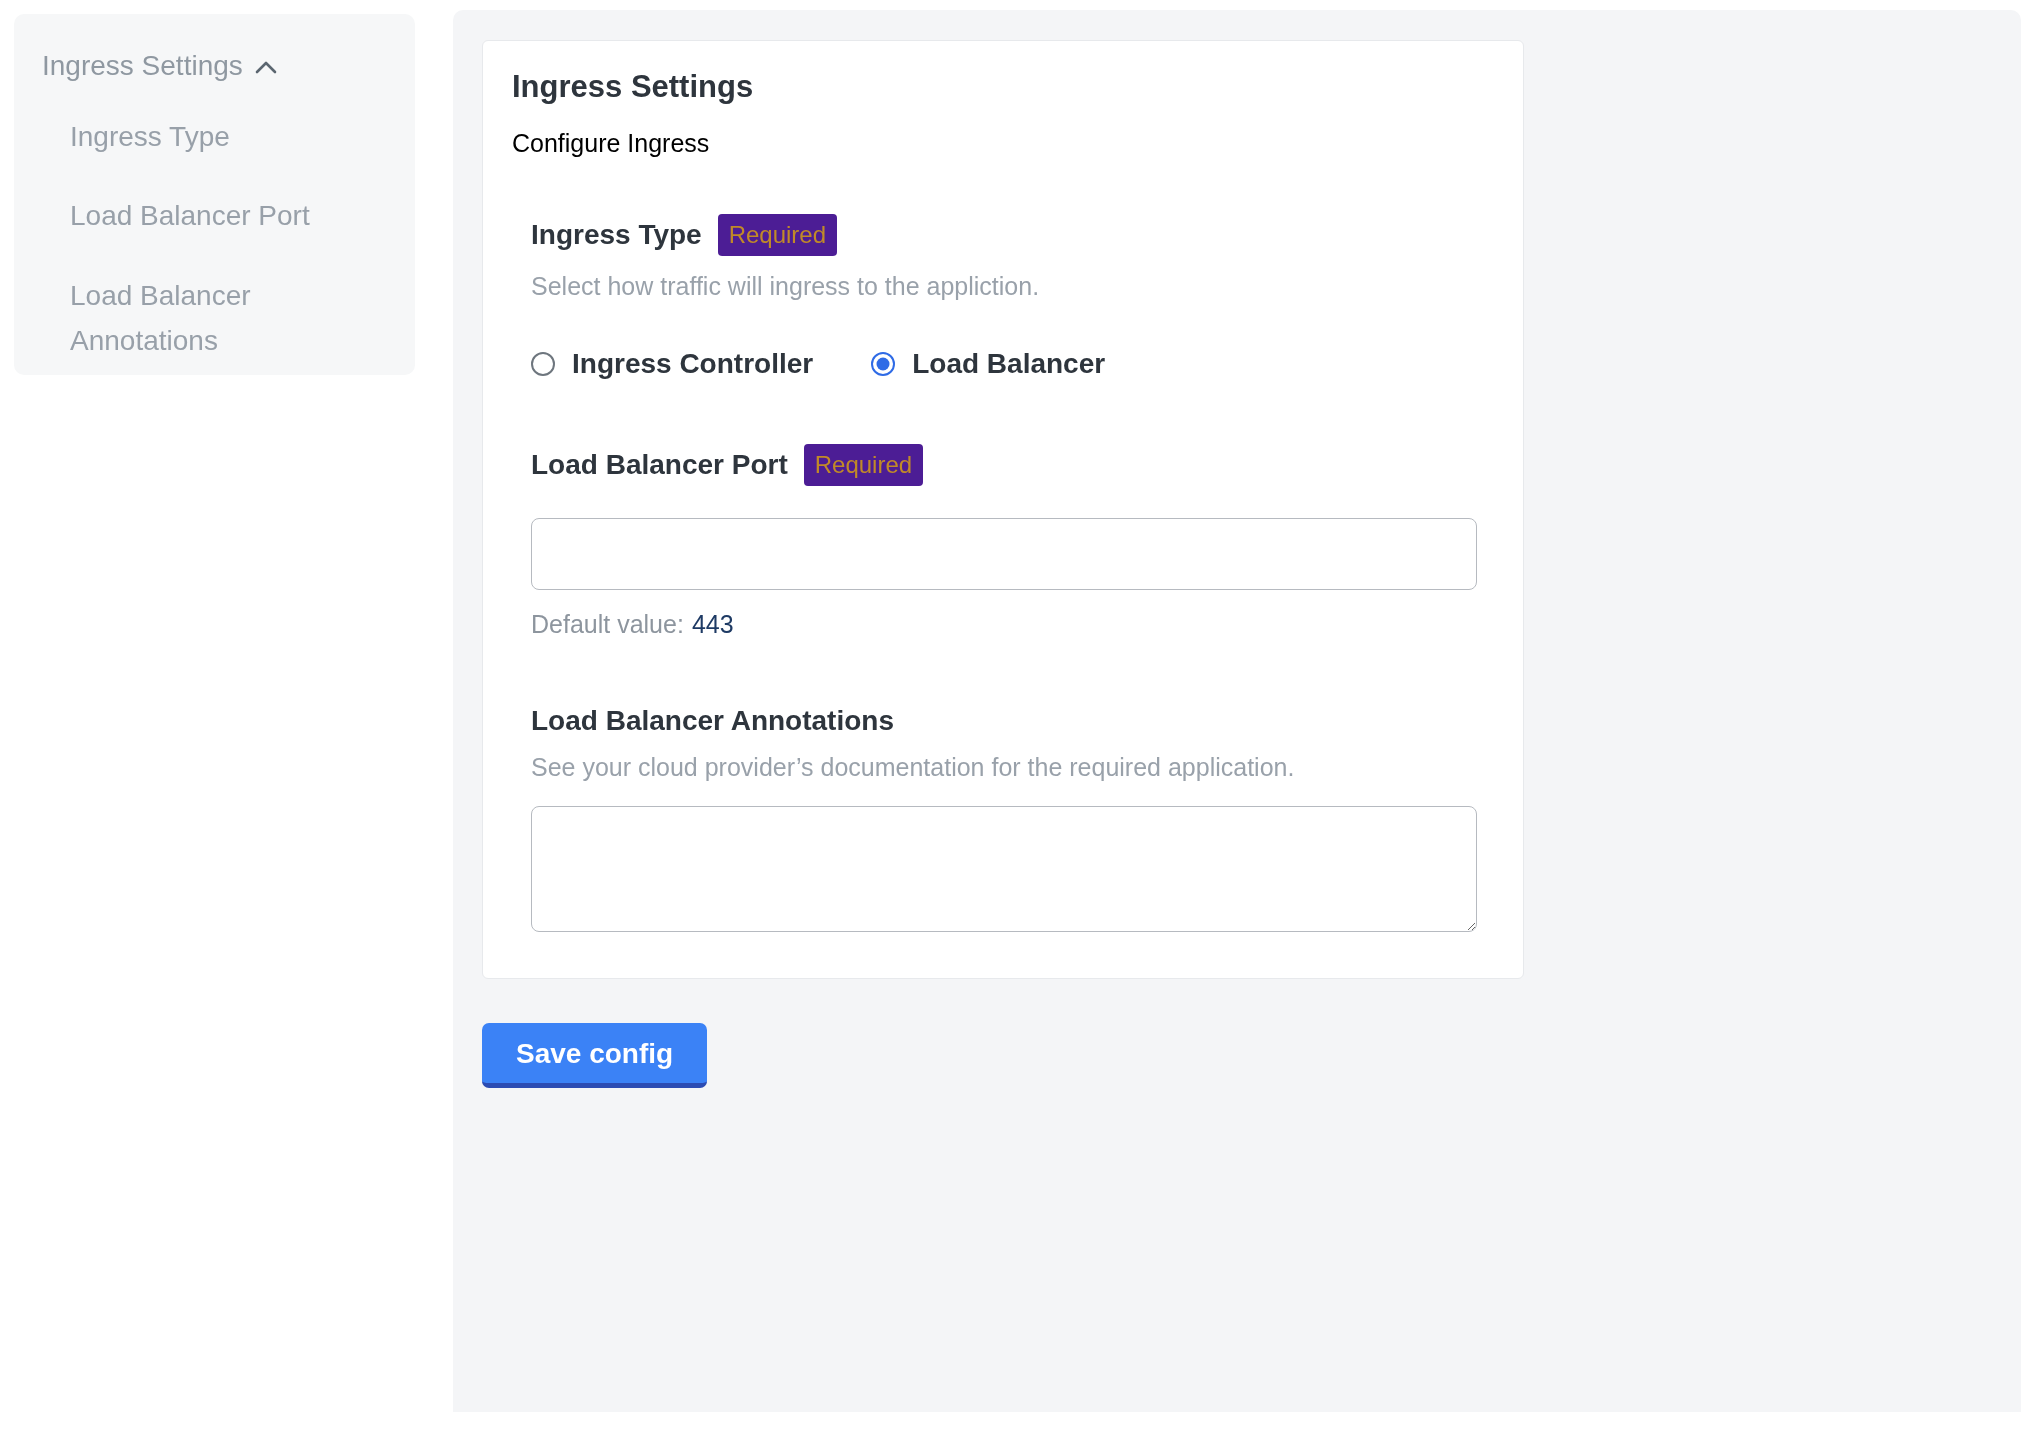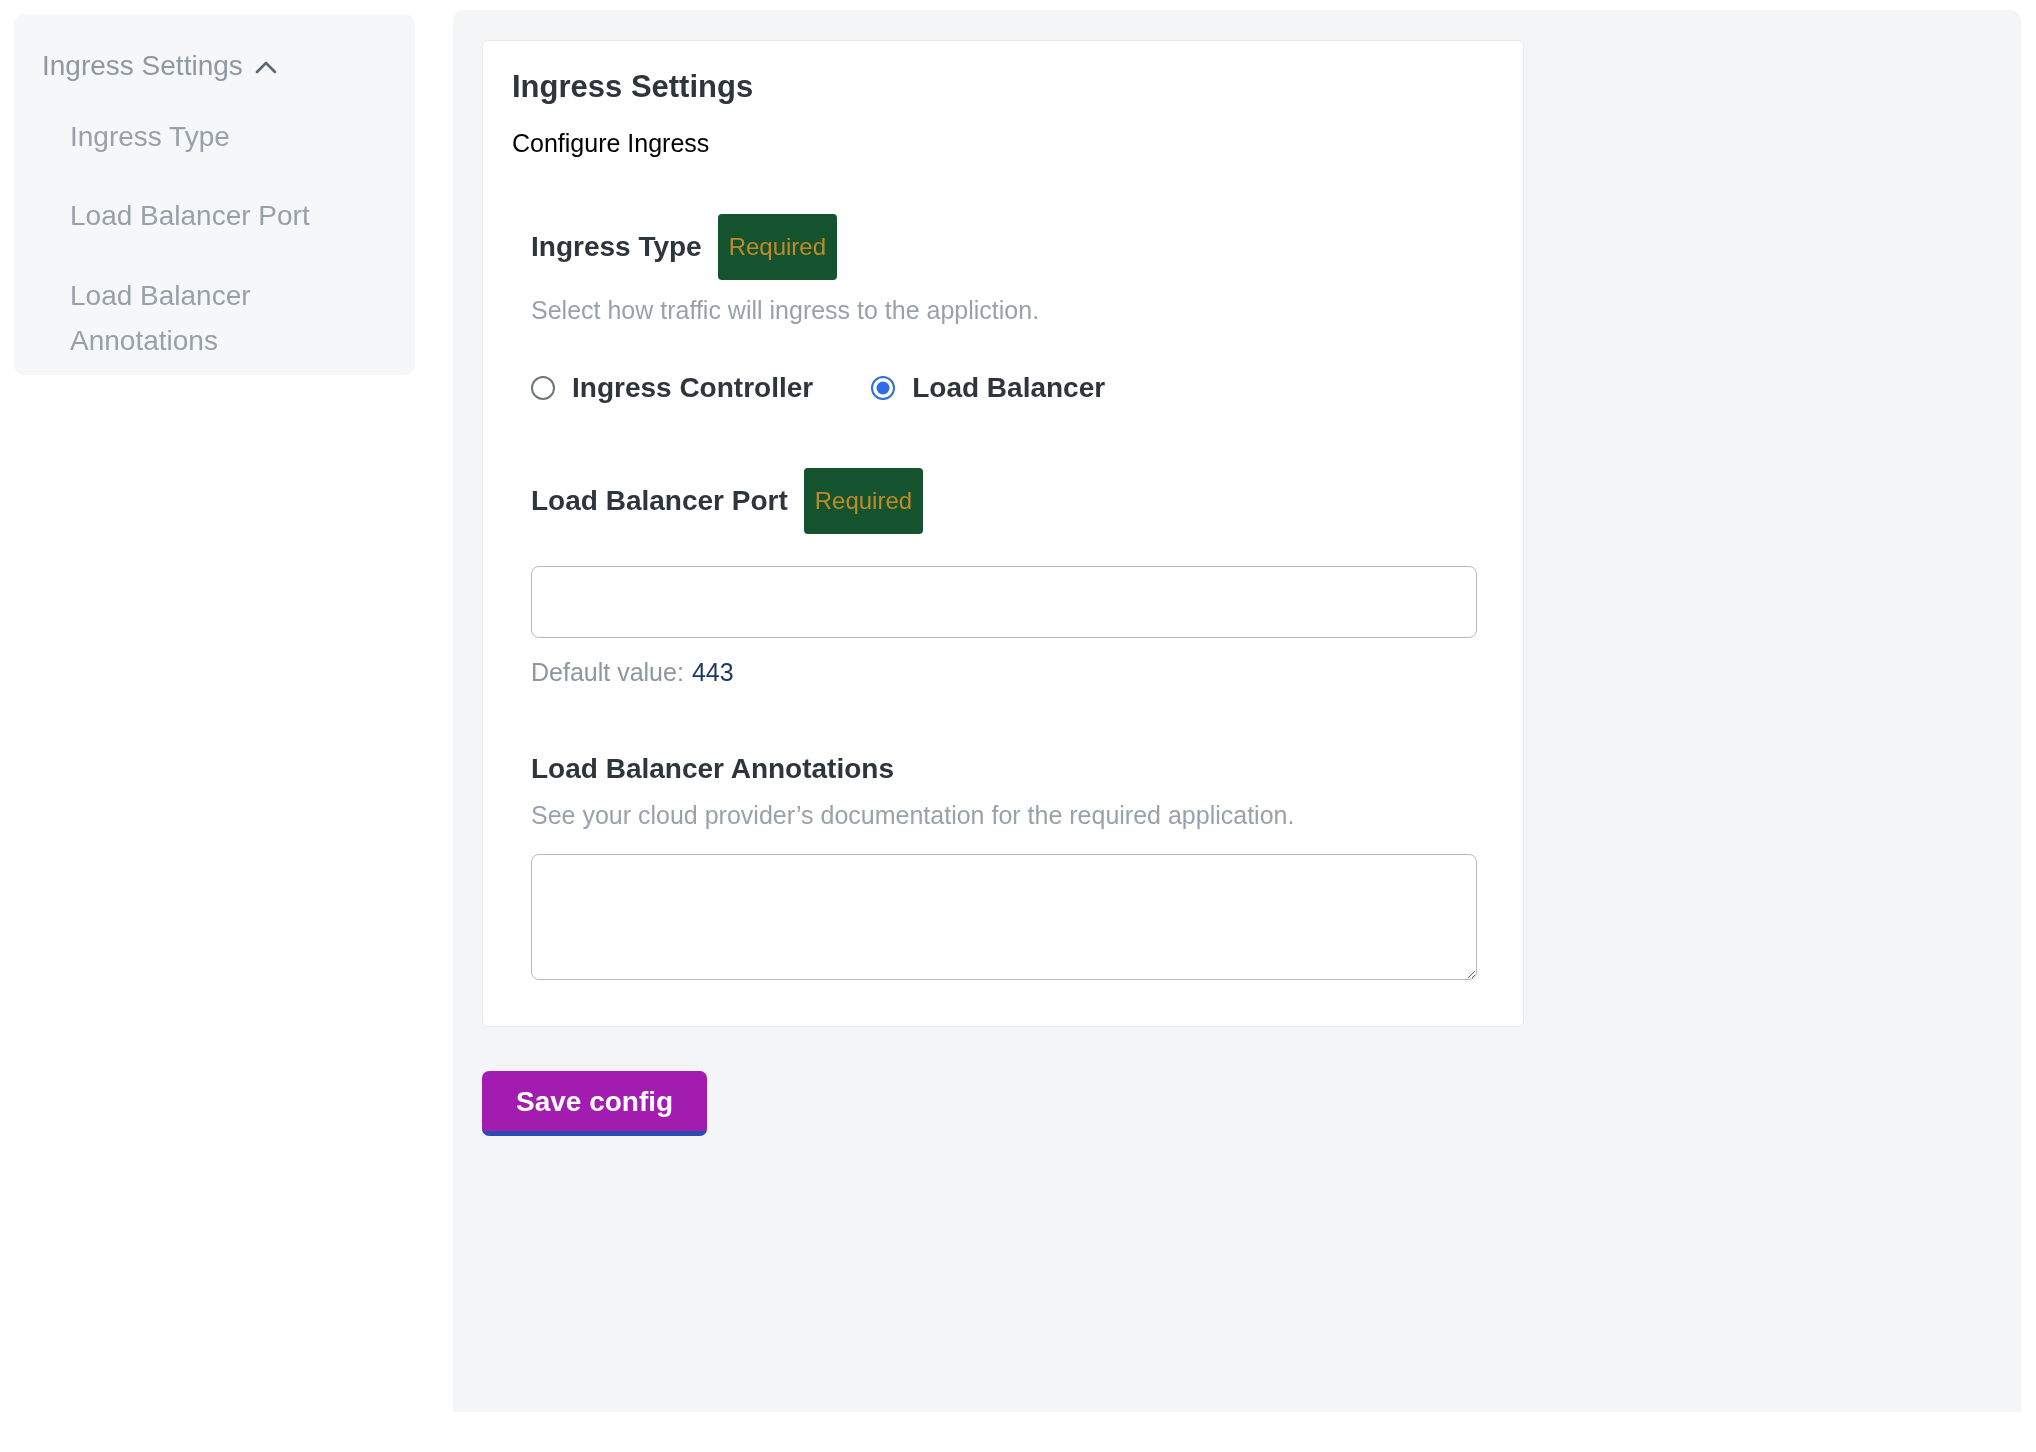--- a/index.html
+++ b/index.html
@@ -80,22 +80,22 @@
     gap: 16px;
   }
   .section-label {
     font-size: 28px;
     font-weight: bold;
     color: #2e353d;
   }
   .required-badge {
     font-size: 24px;
     color: #c18a28;
-    background: #14532d;
-    padding: 19px 11px;
+    background: #4c1d95;
+    padding: 7px 11px;
     border-radius: 4px;
   }
   .section-help {
     margin-top: 16px;
     font-size: 25px;
     color: #99a1aa;
   }
 
   
   .radio-row {
@@ -175,21 +175,21 @@
     font-size: 26px;
     padding: 12px 18px;
     color: #2e353d;
     resize: both;
     outline: none;
   }
 
   .save-button {
     display: inline-block;
     margin: 44px 0 0 29px;
-    background: #a21caf;
+    background: #3b82f6;
     border: none;
     border-bottom: 5px solid #2c4cb3;
     border-radius: 7px;
     color: #ffffff;
     font-family: "Liberation Sans", sans-serif;
     font-size: 28px;
     font-weight: bold;
     padding: 15px 34px 13px 34px;
     cursor: pointer;
   }

